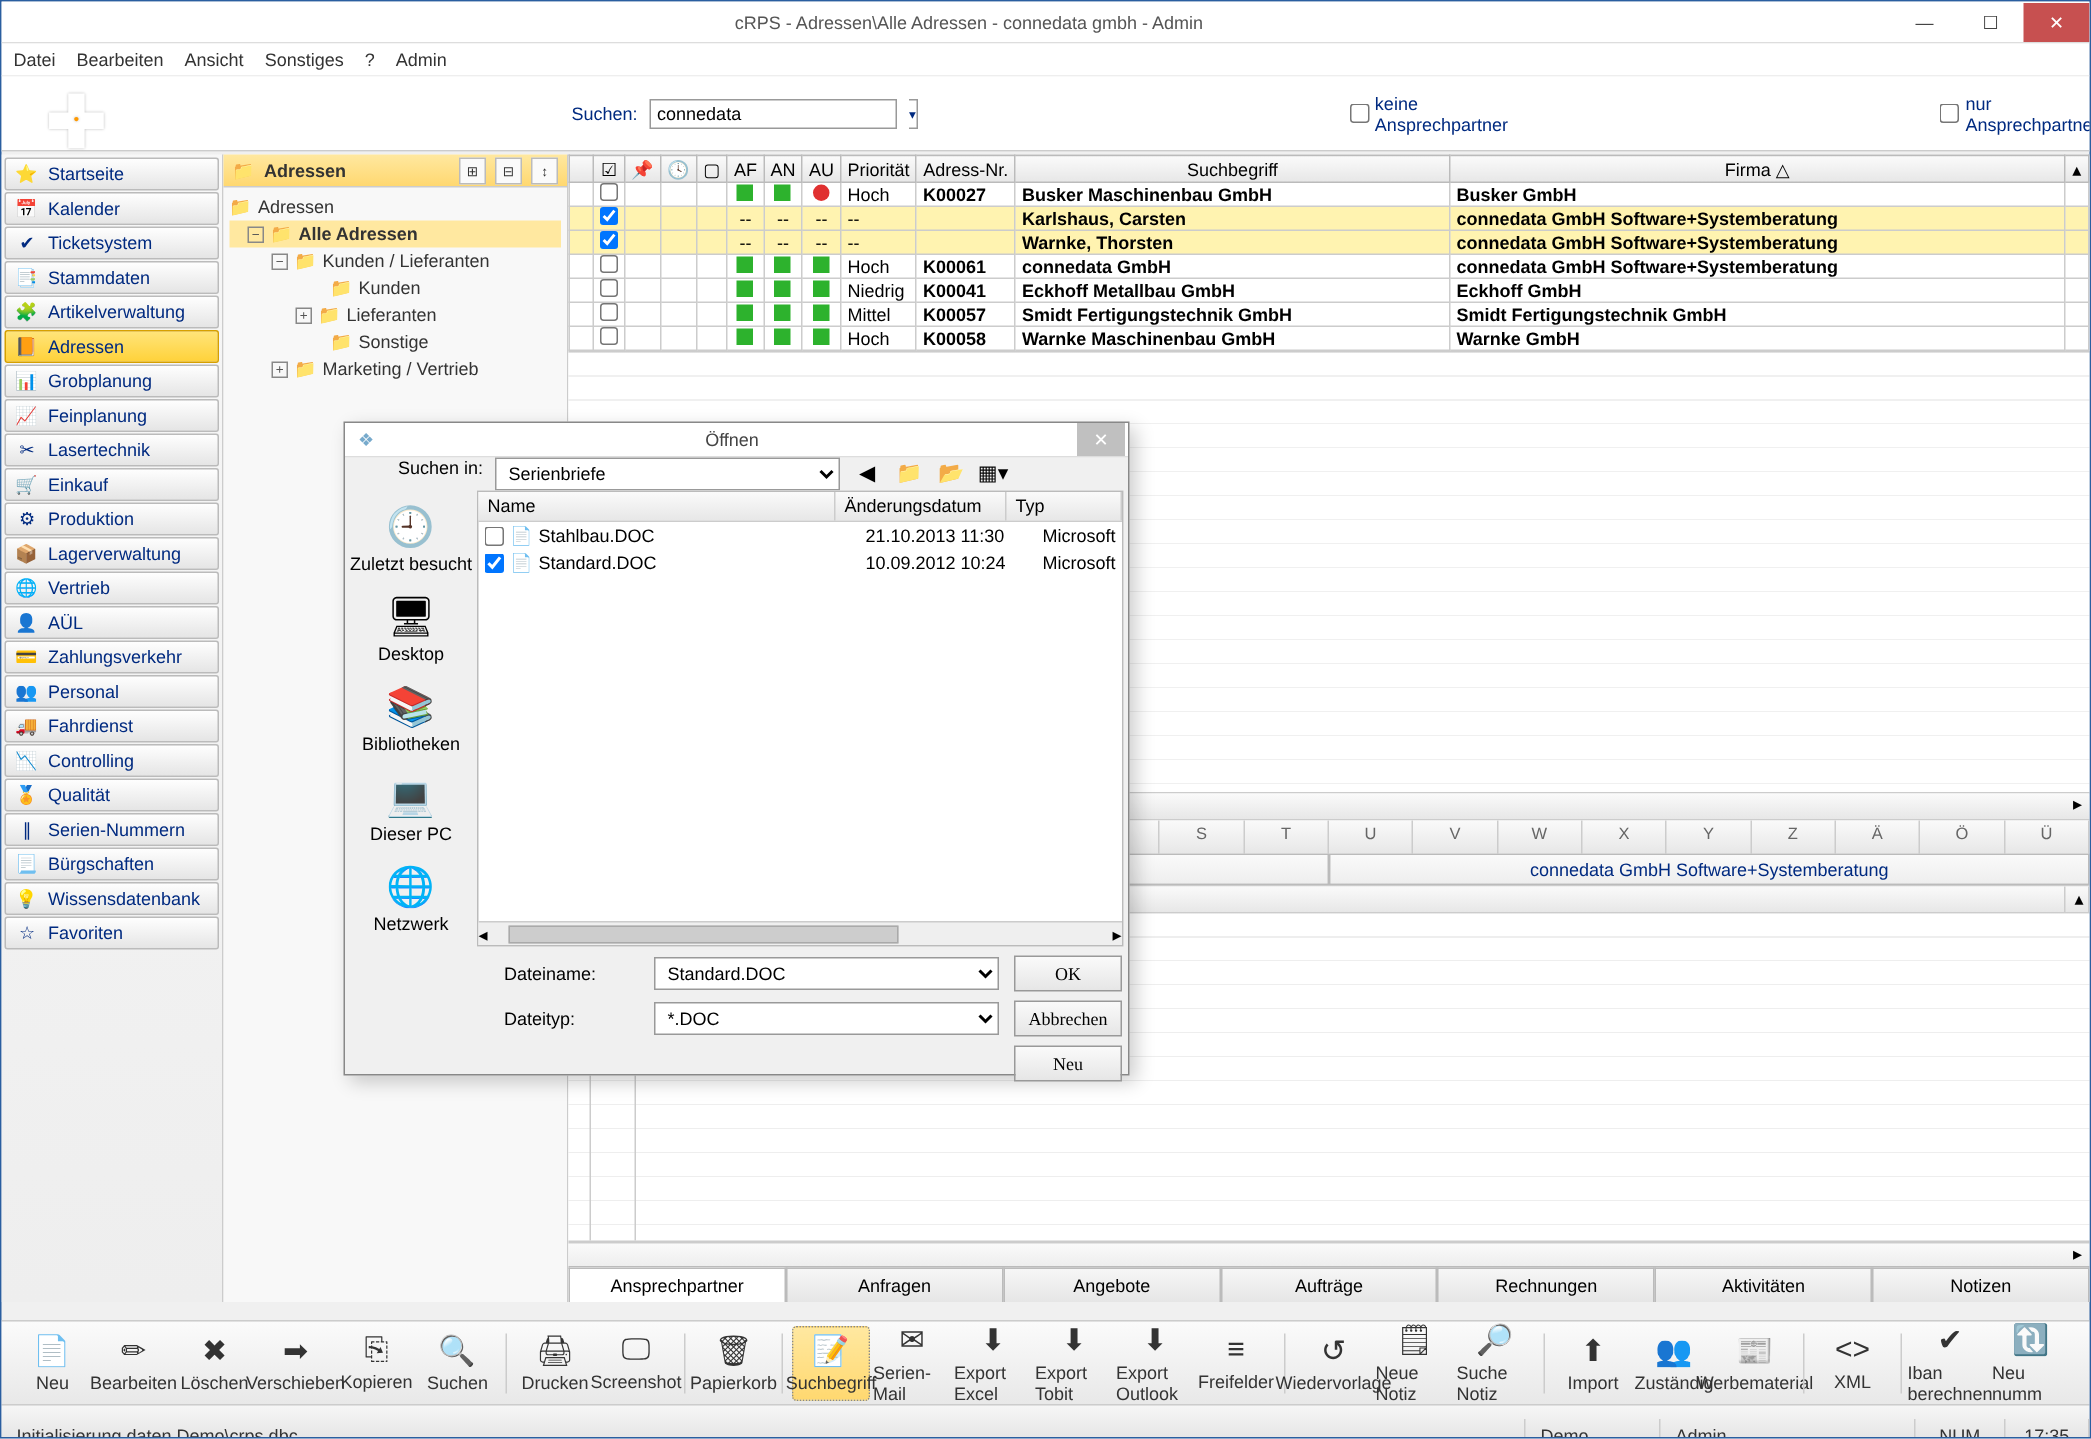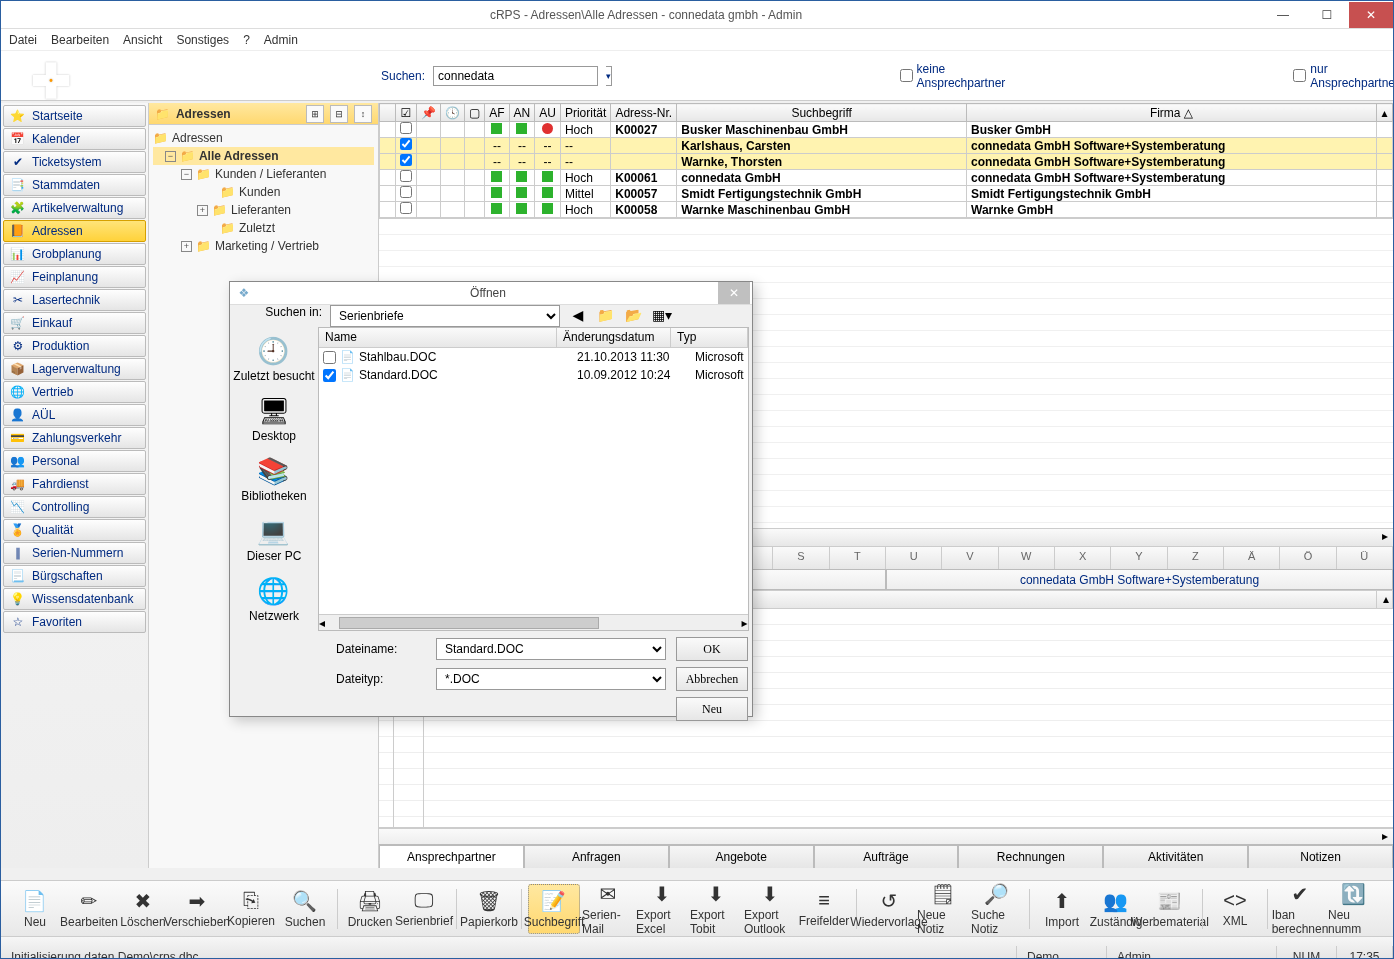--- a/index.html
+++ b/index.html
@@ -277,21 +277,21 @@
           <span>Kunden</span>
         </div>
       <div class="tree-row" style="padding-left:44px">
           <span class="exp">+</span>
           <span class="fold">📁</span>
           <span>Lieferanten</span>
         </div>
       <div class="tree-row" style="padding-left:52px">
           <span class="noexp"></span>
           <span class="fold">📁</span>
-          <span>Zuletzt</span>
+          <span>Sonstige</span>
         </div>
       <div class="tree-row" style="padding-left:28px">
           <span class="exp">+</span>
           <span class="fold">📁</span>
           <span>Marketing / Vertrieb</span>
         </div>
     </div>
   </div>
 
   <div class="content">
@@ -377,20 +377,35 @@
             </tr>
             <tr>
               <td></td>
               <td><input type="checkbox" style=""></td>
               <td></td>
               <td></td>
               <td></td>
               <td style="text-align:center"><span class="sq g"></span></td>
               <td style="text-align:center"><span class="sq g"></span></td>
               <td style="text-align:center"><span class="sq g"></span></td>
+              <td>Niedrig</td>
+              <td><b>K00041</b></td>
+              <td><b>Eckhoff Metallbau GmbH</b></td>
+              <td><b>Eckhoff GmbH</b></td>
+              <td></td>
+            </tr>
+            <tr>
+              <td></td>
+              <td><input type="checkbox" style=""></td>
+              <td></td>
+              <td></td>
+              <td></td>
+              <td style="text-align:center"><span class="sq g"></span></td>
+              <td style="text-align:center"><span class="sq g"></span></td>
+              <td style="text-align:center"><span class="sq g"></span></td>
               <td>Mittel</td>
               <td><b>K00057</b></td>
               <td><b>Smidt Fertigungstechnik GmbH</b></td>
               <td><b>Smidt Fertigungstechnik GmbH</b></td>
               <td></td>
             </tr>
             <tr>
               <td></td>
               <td><input type="checkbox" style=""></td>
               <td></td>
@@ -494,21 +509,21 @@
       <span class="ticon">🔍</span>
       <span>Suchen</span>
     </div>
     <div class="tsep"></div>
     <div class="tbtn">
       <span class="ticon">🖨</span>
       <span>Drucken</span>
     </div>
     <div class="tbtn">
       <span class="ticon">🖵</span>
-      <span>Serienbrief</span>
+      <span>Screenshot</span>
     </div>
     <div class="tsep"></div>
     <div class="tbtn">
       <span class="ticon">🗑</span>
       <span>Papierkorb</span>
     </div>
     <div class="tsep"></div>
     <div class="tbtn sel">
       <span class="ticon">📝</span>
       <span>Suchbegriff</span>

